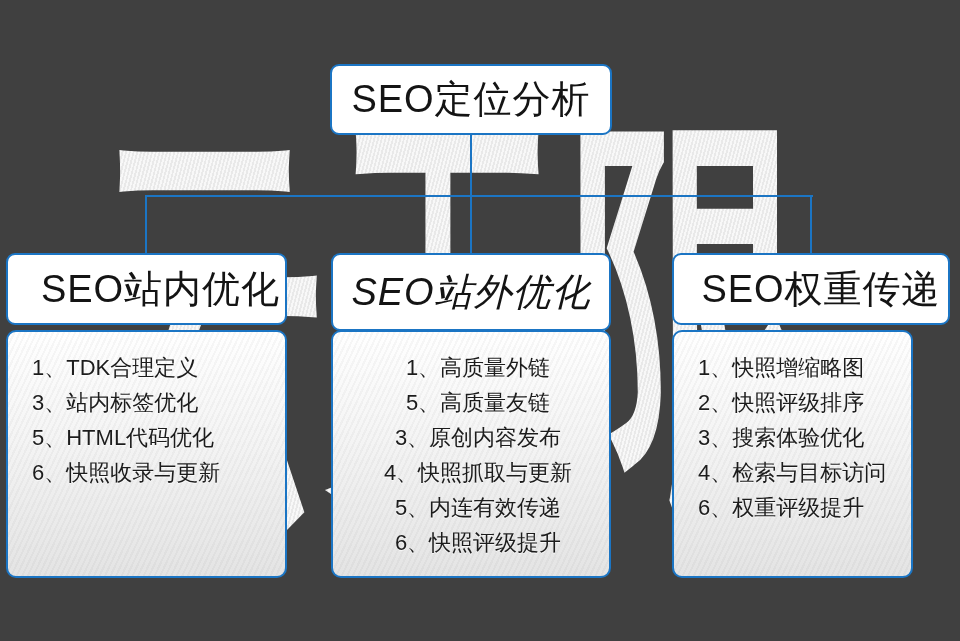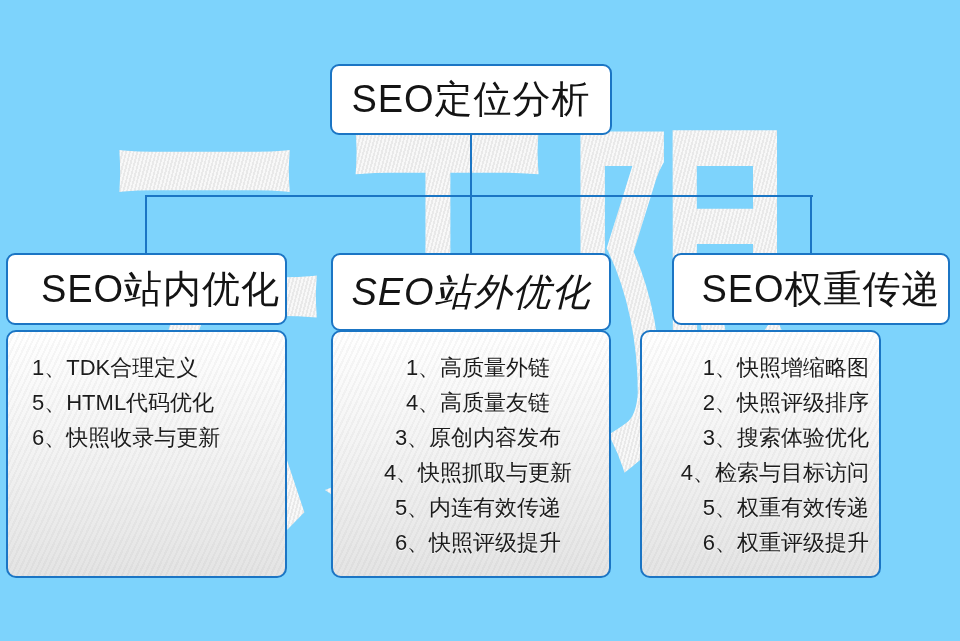--- a/index.html
+++ b/index.html
@@ -1,20 +1,20 @@
 <!DOCTYPE html>
 <html style="--line-blue: #1b75c4;"><head>
 <meta charset="utf-8">
 <style>
   html,body{margin:0;padding:0;background:#ffffff;}
   .stage{
     position:relative;
     width:960px;height:641px;
     overflow:hidden;
-    background:#7dd3fc;
+    background:#404040;
     font-family:"Liberation Sans","DejaVu Sans",sans-serif;
     color:#1f1f1f;
   }
   
   .watermark{
     position:absolute;
     left:88px;top:96px;
     font-size:430px;
     line-height:1.05;
     font-weight:bold;
@@ -63,21 +63,21 @@
     border:2px solid var(--line-blue,#1b75c4);
     border-radius:10px;
     background:
       repeating-linear-gradient(115deg, rgba(0,0,0,0.030) 0 2px, rgba(0,0,0,0) 2px 5px),
       linear-gradient(180deg,#ffffff 0%,#f4f4f4 45%,#e4e4e4 100%);
     z-index:2;
     padding:18px 10px 12px 24px;
   }
   .panel-left {left:6px;  width:281px;}
   .panel-mid  {left:331px;width:280px;text-align:center;}
-  .panel-right{left:640px;width:241px;text-align:right;}
+  .panel-right{left:672px;width:241px;}
   .panel ul{list-style:none;margin:0;padding:0;}
   .panel li{
     font-size:22px;
     line-height:35px;
     color:#1c1c1c;
     white-space:nowrap;
     text-shadow:0 1px 0 rgba(255,255,255,0.7);
   }
 </style>
 </head>
@@ -103,40 +103,40 @@
   <div class="node header-mid">
     <span class="node-label">SEO站外优化</span>
   </div>
   <div class="node header-right">
     <span class="node-label">SEO权重传递</span>
   </div>
 
   <div class="panel panel-left">
     <ul>
       <li>1、TDK合理定义</li>
+      <li>3、站内标签优化</li>
       <li>5、HTML代码优化</li>
       <li>6、快照收录与更新</li>
     </ul>
   </div>
 
   <div class="panel panel-mid">
     <ul>
       <li>1、高质量外链</li>
-      <li>4、高质量友链</li>
+      <li>5、高质量友链</li>
       <li>3、原创内容发布</li>
       <li>4、快照抓取与更新</li>
       <li>5、内连有效传递</li>
       <li>6、快照评级提升</li>
     </ul>
   </div>
 
   <div class="panel panel-right">
     <ul>
       <li>1、快照增缩略图</li>
       <li>2、快照评级排序</li>
       <li>3、搜索体验优化</li>
       <li>4、检索与目标访问</li>
-      <li>5、权重有效传递</li>
       <li>6、权重评级提升</li>
     </ul>
   </div>
 
 </div>
 
 </body></html>

